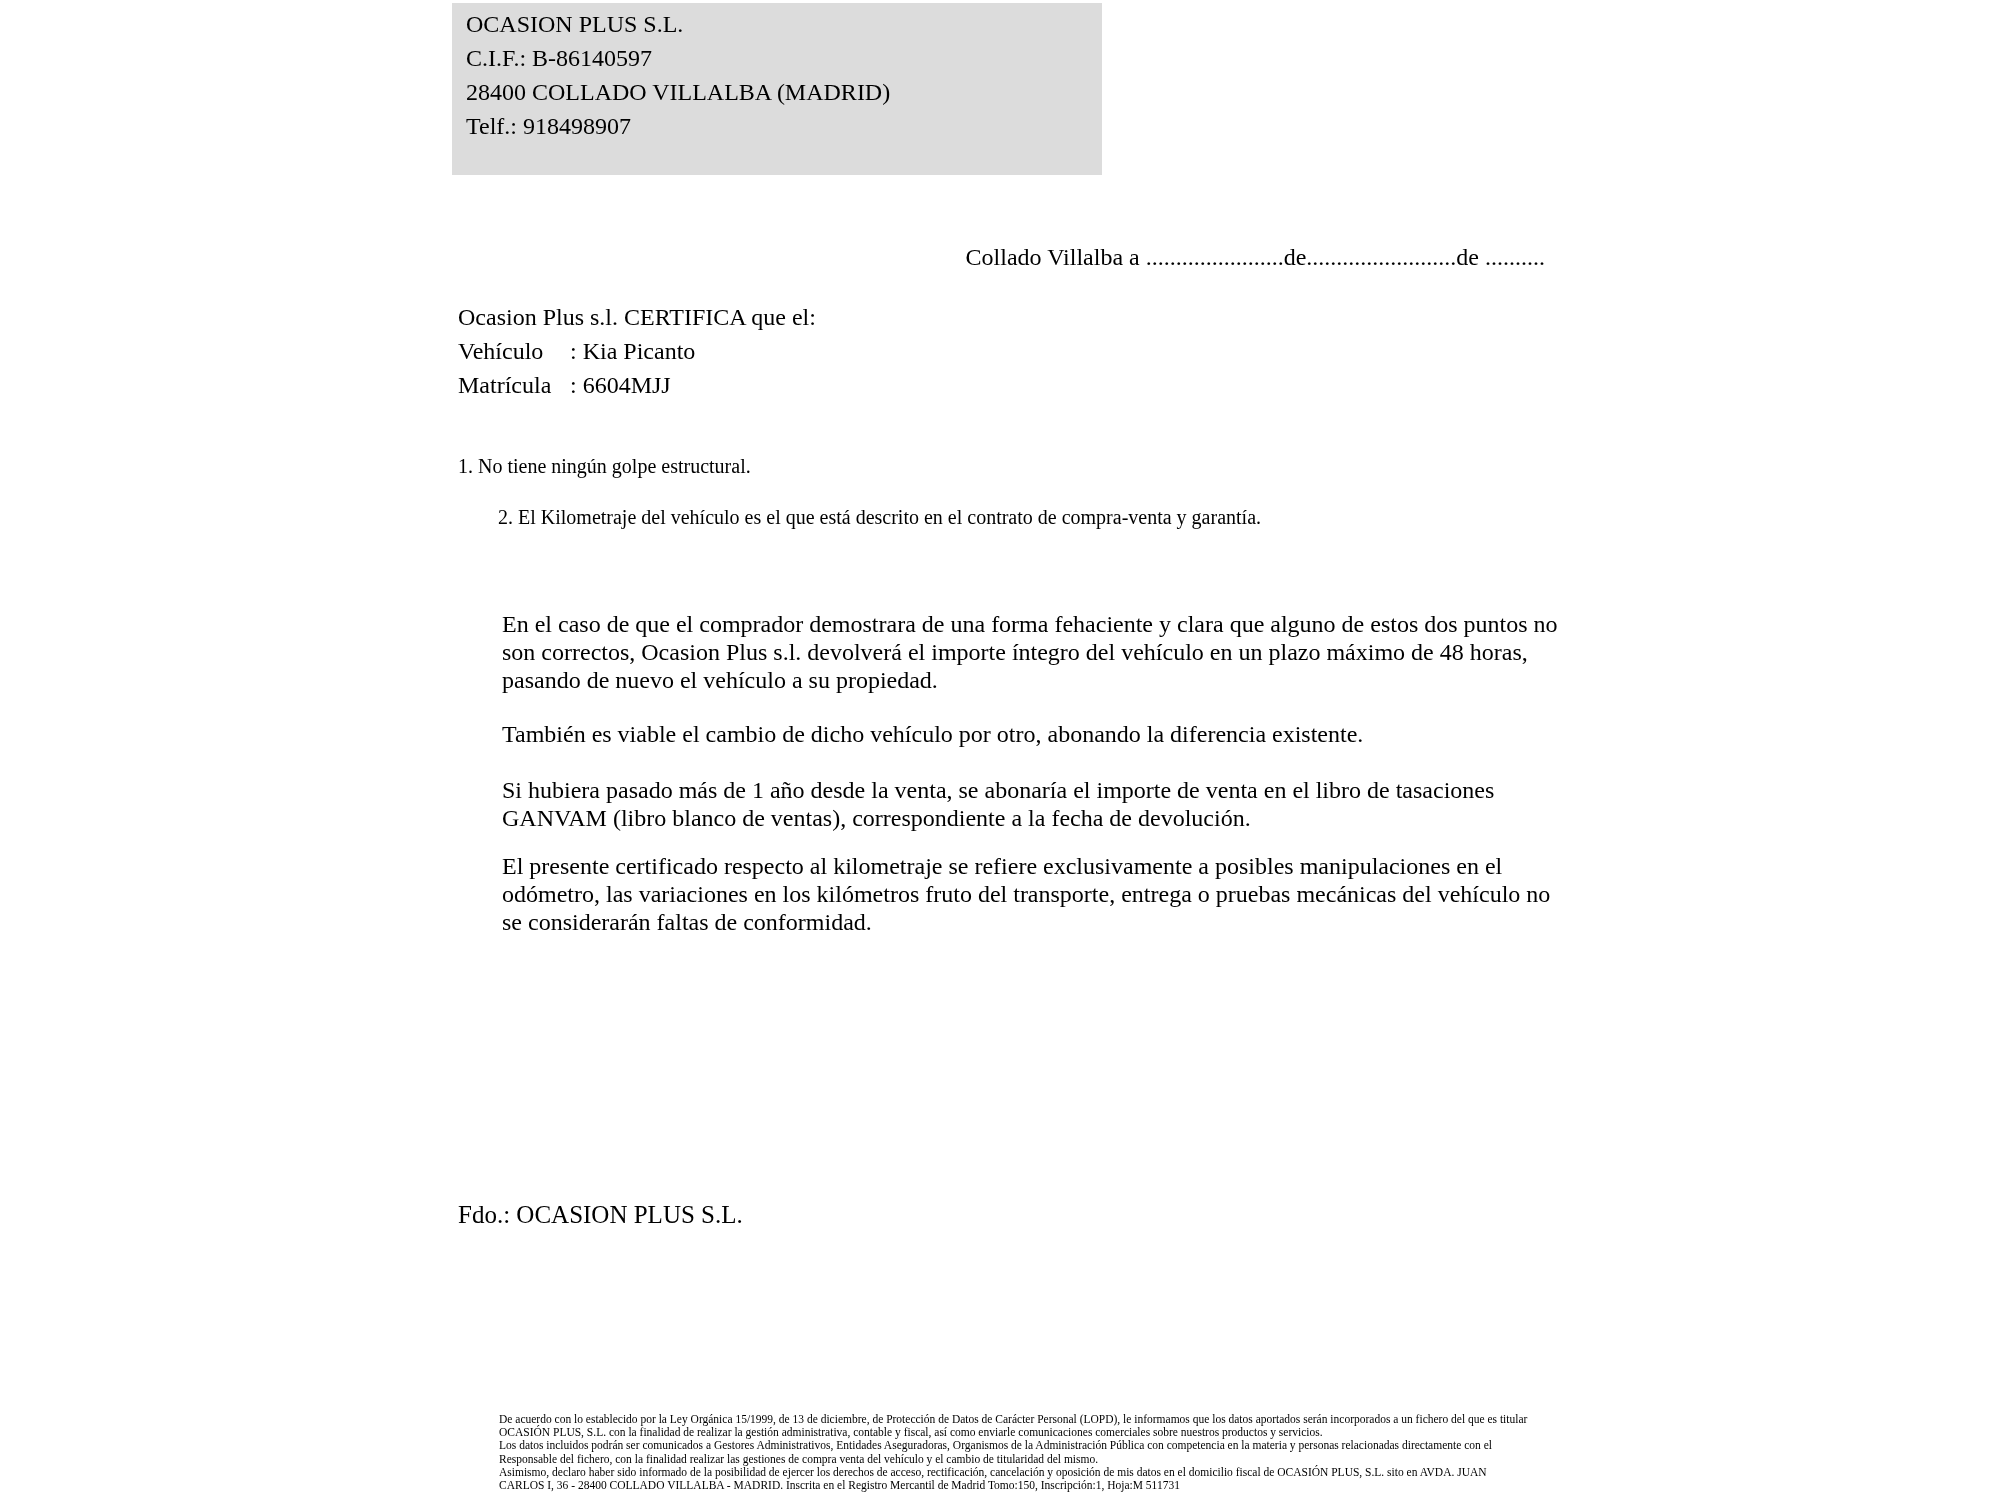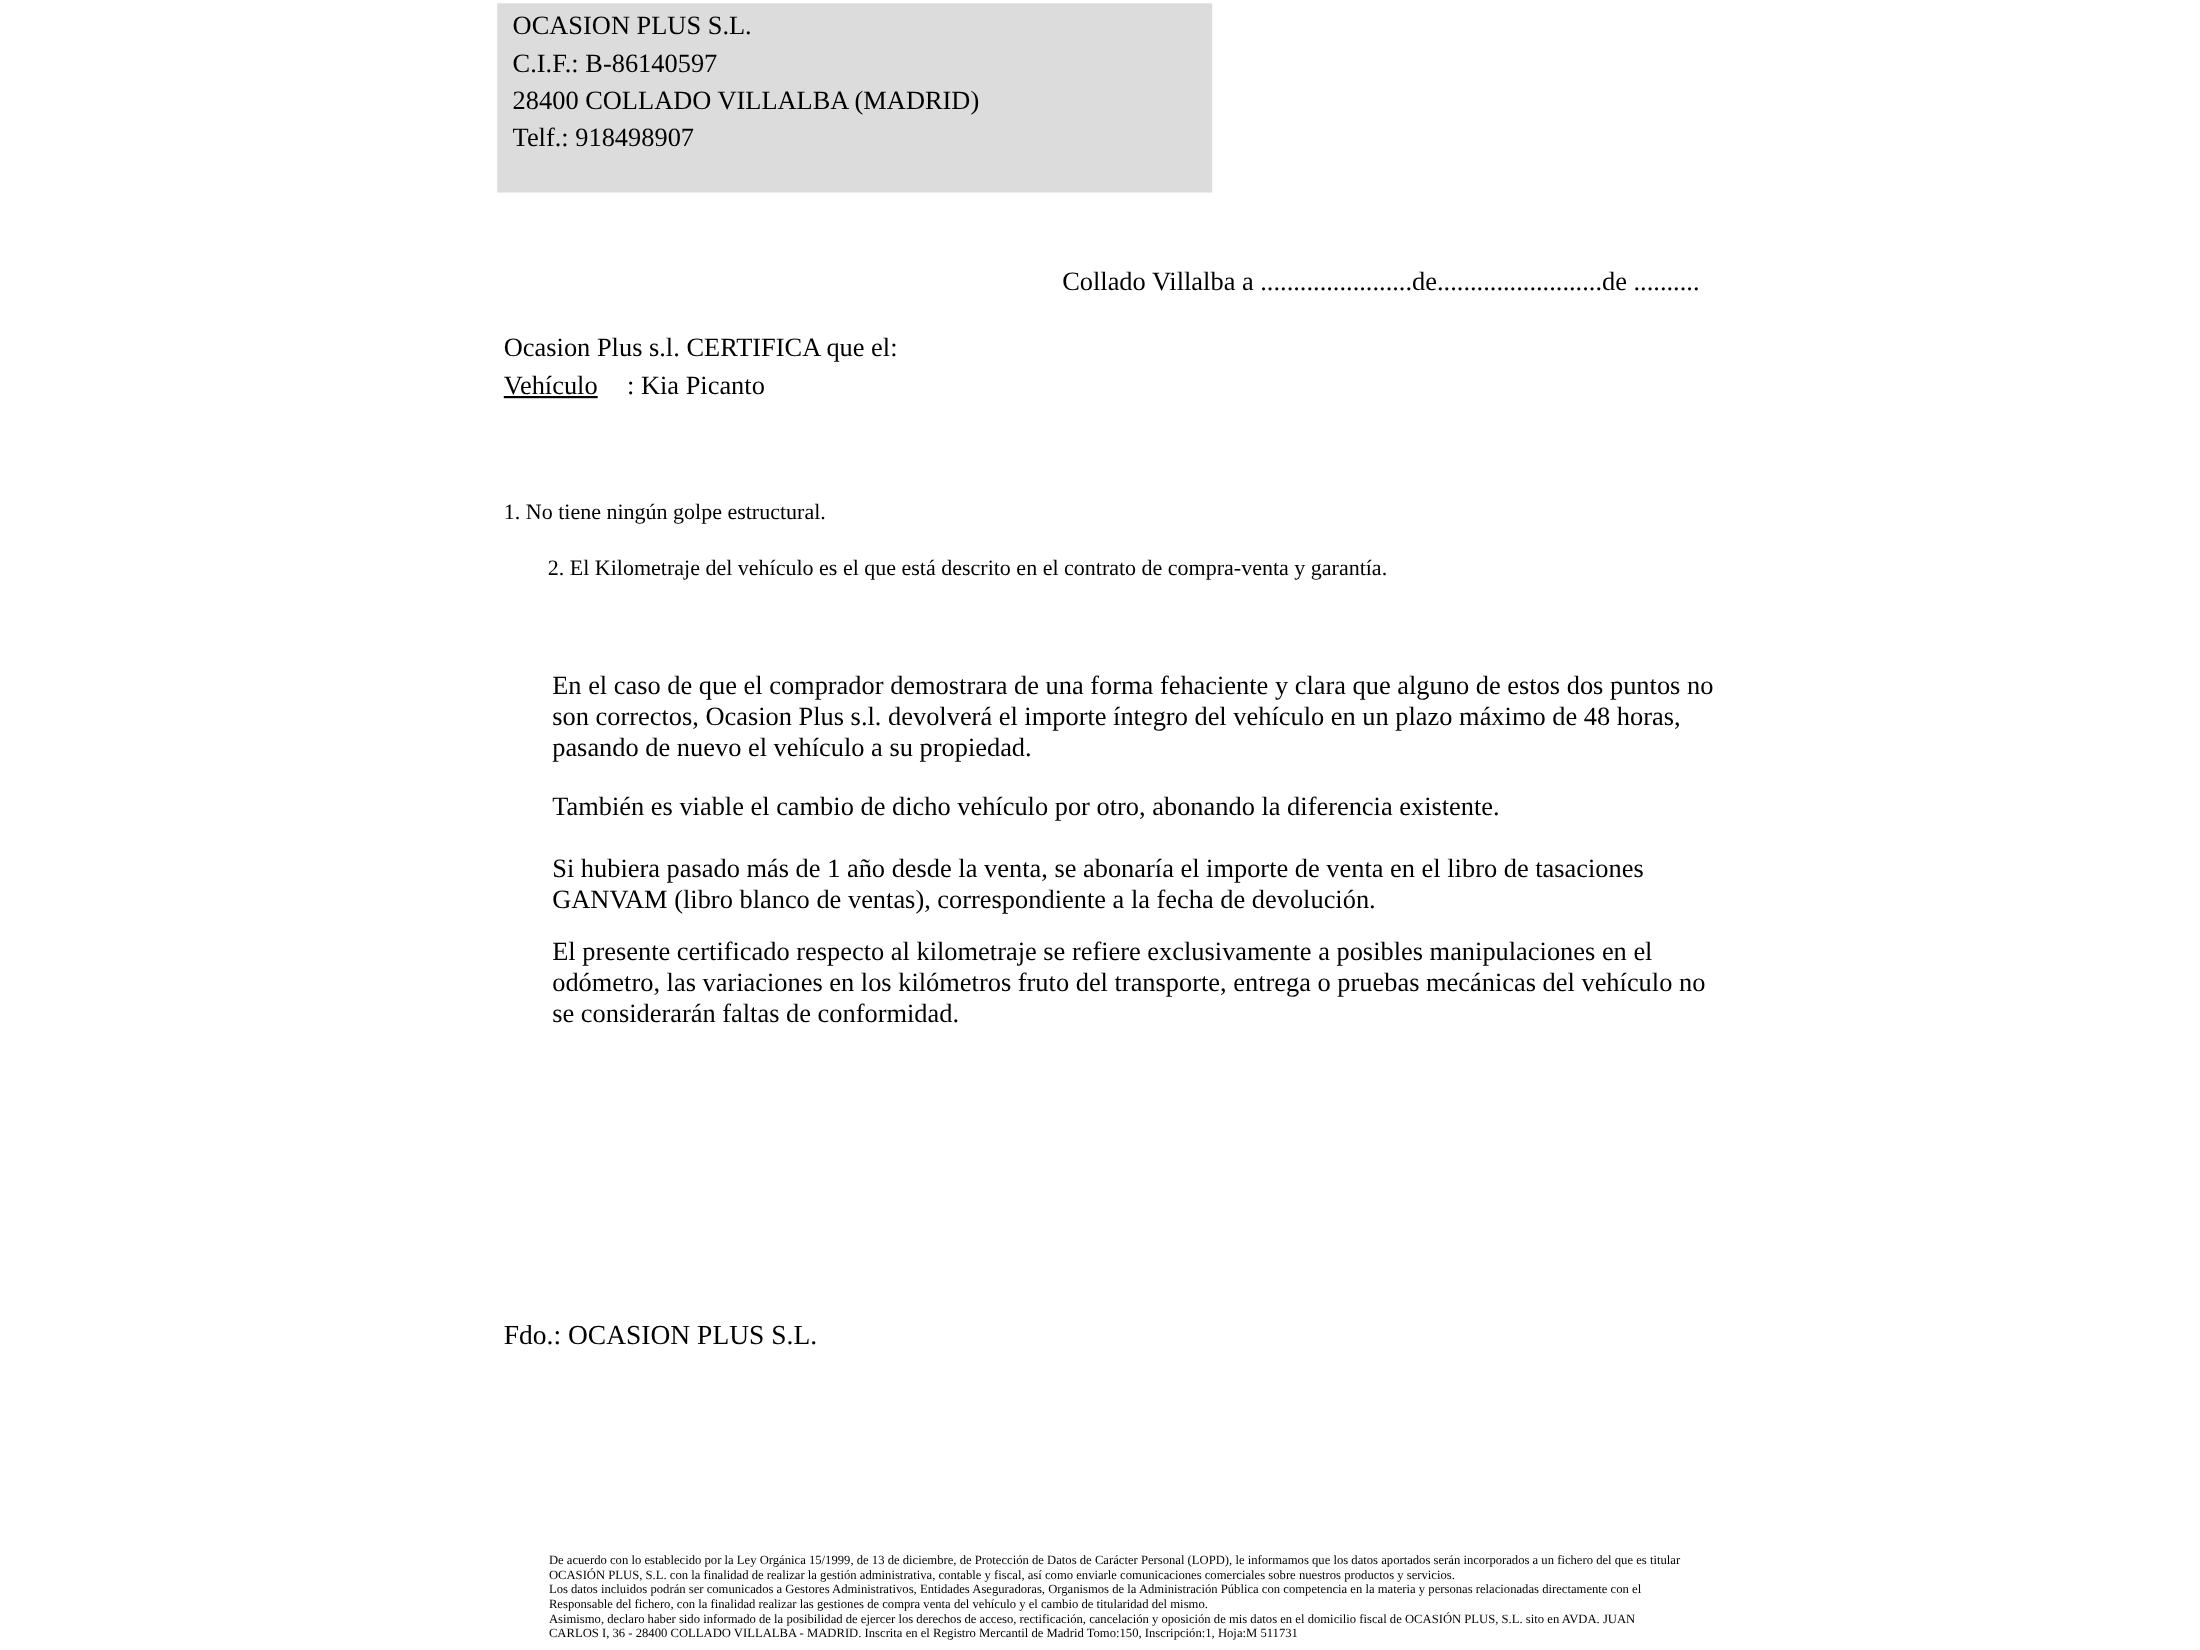--- a/index.html
+++ b/index.html
@@ -46,21 +46,21 @@
     left: 458px;
     top: 300px;
     font-size: 24px;
     line-height: 34px;
   }
   .cert-row { display: flex; }
   .cert-label {
     display: inline-block;
     width: 112px;
   }
-  .cert-label .u { text-decoration: underline; }
+  .cert-label .u { }
   .cert-value { white-space: pre; }
 
   
   .point {
     left: 458px;
     font-size: 20px;
     line-height: 28px;
     white-space: nowrap;
   }
   #point-1 { top: 452px; }
@@ -107,20 +107,24 @@
 </div>
 
 <div id="date-line" class="abs">Collado Villalba a .......................de.........................de ..........</div>
 
 <div id="cert-block" class="abs">
   <div>Ocasion Plus s.l. CERTIFICA que el:</div>
   <div class="cert-row">
     <span class="cert-label"><span class="u">Vehículo</span></span>
     <span class="cert-value">: Kia Picanto</span>
   </div>
+  <div class="cert-row">
+    <span class="cert-label"><span class="u">Matrícula</span></span>
+    <span class="cert-value">: 6604MJJ</span>
+  </div>
 </div>
 
 <div id="point-1" class="abs point">1. No tiene ningún golpe estructural.</div>
 <div id="point-2" class="abs point">2. El Kilometraje del vehículo es el que está descrito en el contrato de compra-venta y garantía.</div>
 
 <div id="para-1" class="abs para multiline">En el caso de que el comprador demostrara de una forma fehaciente y clara que alguno de estos dos puntos no
 son correctos, Ocasion Plus s.l. devolverá el importe íntegro del vehículo en un plazo máximo de 48 horas,
 pasando de nuevo el vehículo a su propiedad.</div>
 <div id="para-2" class="abs para multiline">También es viable el cambio de dicho vehículo por otro, abonando la diferencia existente.</div>
 <div id="para-3" class="abs para multiline">Si hubiera pasado más de 1 año desde la venta, se abonaría el importe de venta en el libro de tasaciones

